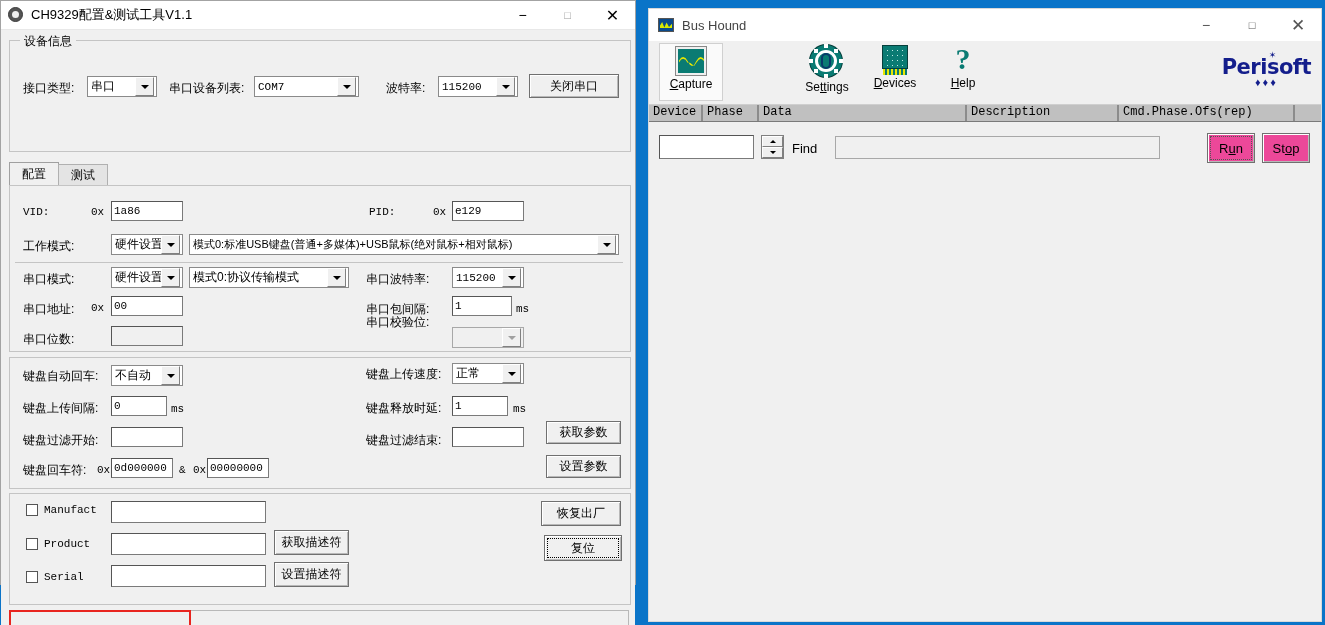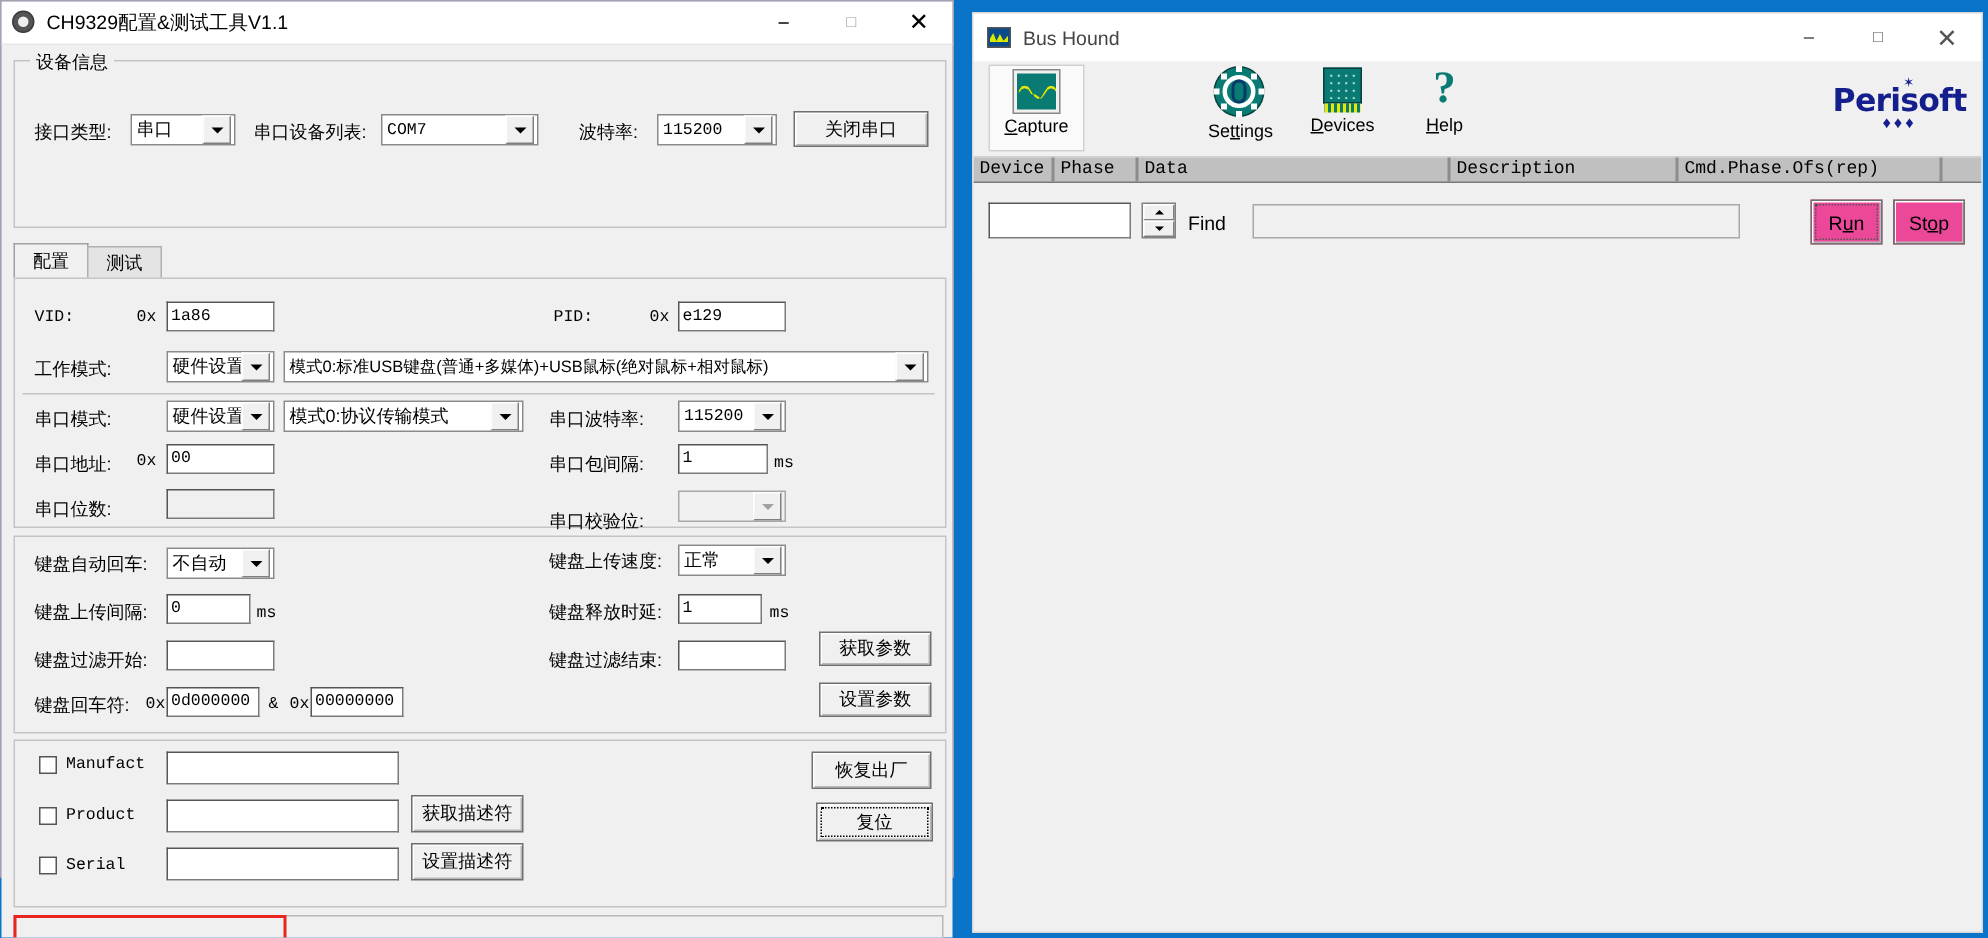--- a/index.html
+++ b/index.html
@@ -237,21 +237,21 @@
 
       <div class="lbl" style="left:22px;top:271px;">串口地址:</div>
       <div class="lbl mono" style="left:90px;top:272px;">0x</div>
       <input class="tf" style="left: 110px; top: 266px; width: 72px;" value="00">
       <div class="lbl" style="left:365px;top:271px;">串口包间隔:</div>
       <input class="tf" style="left: 451px; top: 266px; width: 60px;" value="1">
       <div class="lbl mono" style="left:515px;top:273px;">ms</div>
 
       <div class="lbl" style="left:22px;top:301px;">串口位数:</div>
       <input class="tf" style="left: 110px; top: 296px; width: 72px;" disabled="" value="">
-      <div class="lbl" style="left:365px;top:309px;text-align:center;">串口校验位:</div>
+      <div class="lbl" style="left:365px;top:284px;text-align:center;">串口校验位:</div>
       <div class="cb dis" style="left:451px;top:297px;width:72px;">
         <div class="cbt"></div>
         <div class="arw">
             <i></i>
           </div>
       </div>
 
       <div class="grp" style="left:8px;top:327px;width:620px;height:130px;"></div>
 
       <div class="lbl" style="left:22px;top:338px;">键盘自动回车:</div>

